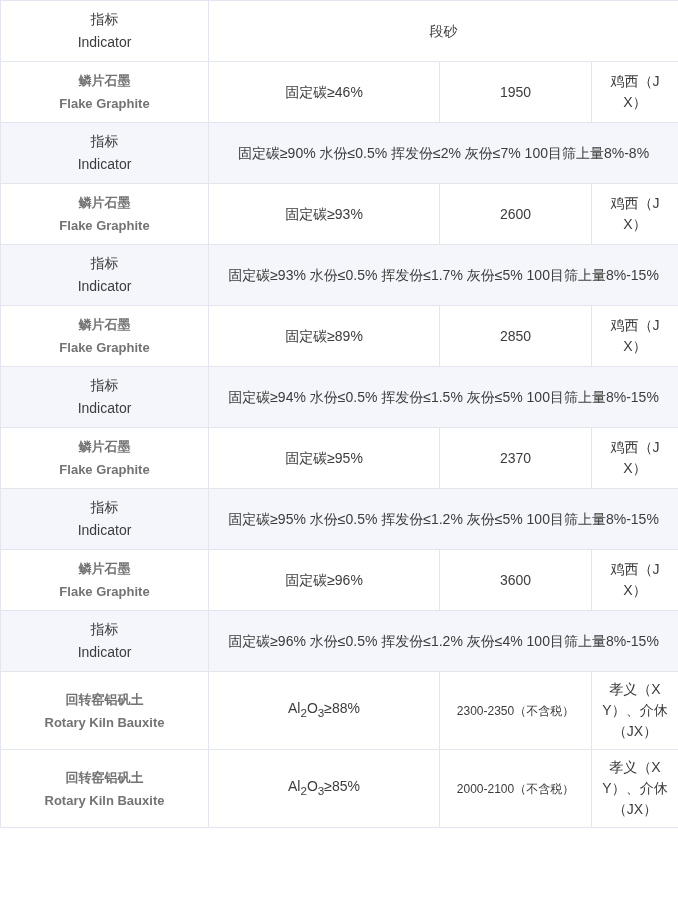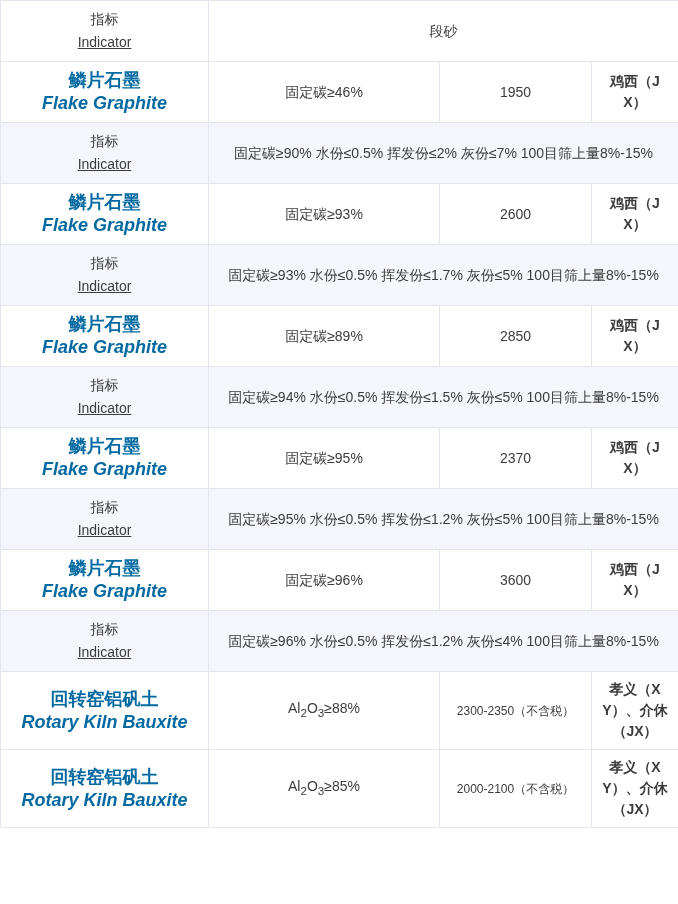--- a/index.html
+++ b/index.html
@@ -43,50 +43,49 @@
   
   tr.band td {
     background: #f4f6fb;
   }
   tr.plain td {
     background: #ffffff;
   }
   
   .prod {
     font-weight: bold;
-    color: #0369a1;
-    font-size: 18px;
+    color: #737373;
+    font-size: 13px;
     line-height: 23px;
   }
   .prod .zh { display: block; }
-  .prod .en { display: block; font-style: italic; }
+  .prod .en { display: block; }
   .indicator {
     font-size: 14px;
     line-height: 23px;
     color: #3c3c3c;
   }
   .indicator .zh { display: block; }
-  .indicator .en { display: block; text-decoration: underline; }
+  .indicator .en { display: block; }
   .spec {
     font-size: 14.5px;
     color: #3c3c3c;
   }
   .price {
     font-size: 15.5px;
     color: #3c3c3c;
   }
   .price.small {
     font-size: 12px;
     line-height: 22px;
   }
   .origin {
     font-size: 14px;
     line-height: 22px;
     color: #3c3c3c;
-    font-weight: bold;
   }
   .detail {
     font-size: 14px;
     line-height: 23px;
     color: #3c3c3c;
     text-align: center;
     padding-left: 8px;
     padding-right: 8px;
   }
 </style>
@@ -124,21 +123,21 @@
       <td class="origin">鸡西（J X）</td>
     </tr>
 
     <tr class="band">
       <td class="first">
         <span class="indicator">
           <span class="zh">指标</span>
           <span class="en">Indicator</span>
         </span>
       </td>
-      <td colspan="3" class="detail">固定碳≥90%   水份≤0.5%   挥发份≤2%    灰份≤7%  100目筛上量8%-15%</td>
+      <td colspan="3" class="detail">固定碳≥90%   水份≤0.5%   挥发份≤2%    灰份≤7%  100目筛上量8%-8%</td>
     </tr>
 
     <tr class="plain">
       <td class="first">
         <span class="prod">
           <span class="zh">鳞片石墨</span>
           <span class="en">Flake Graphite</span>
         </span>
       </td>
       <td class="spec">固定碳≥93%</td>

